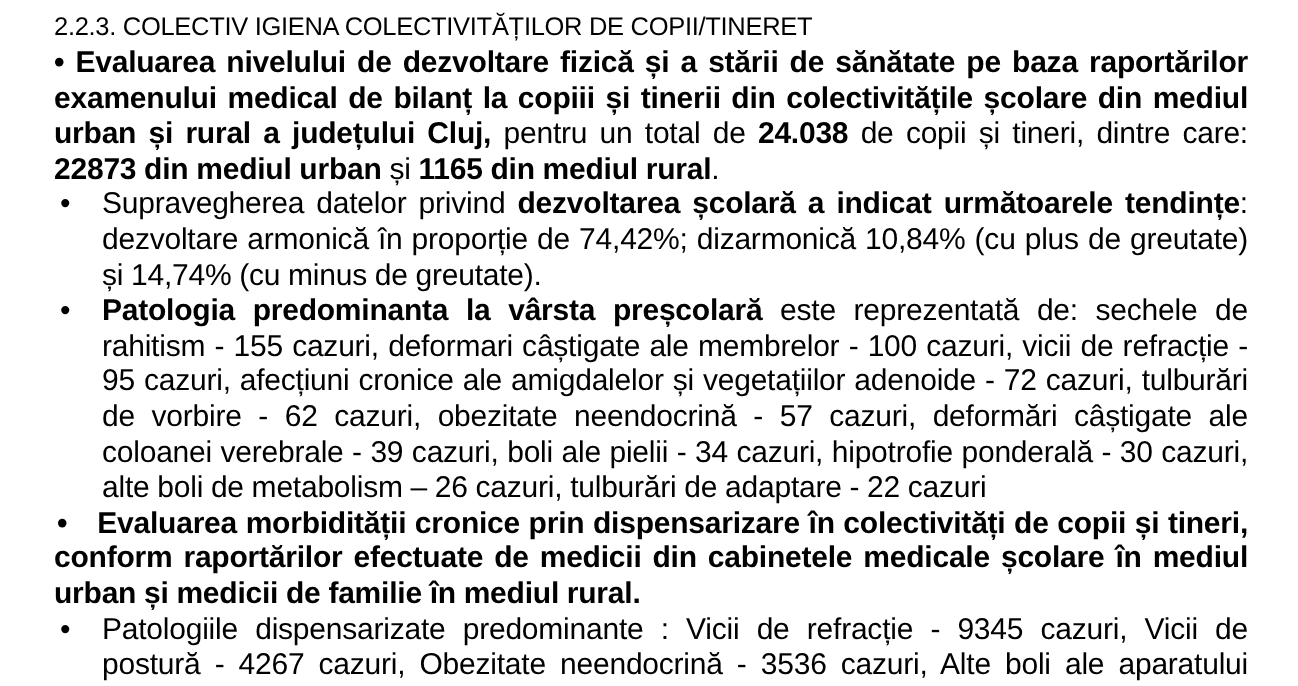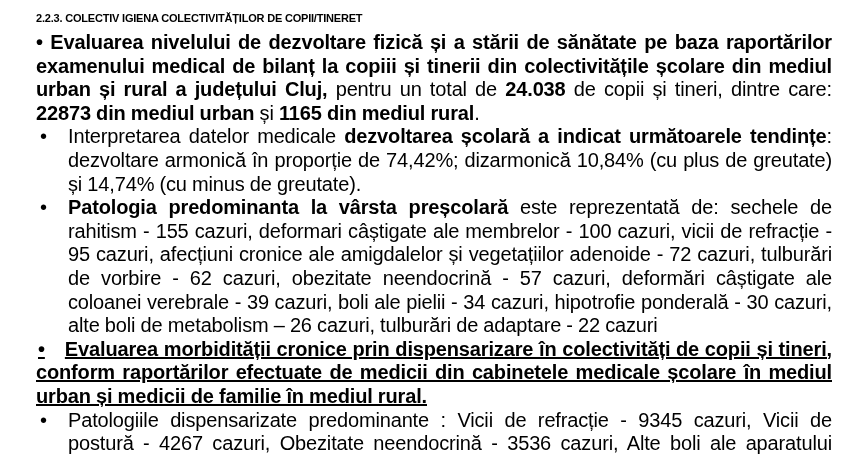--- a/index.html
+++ b/index.html
@@ -12,22 +12,22 @@
     height: 457px;
     overflow: hidden;
     font-family: "Liberation Sans", sans-serif;
     color: #000000;
     -webkit-font-smoothing: antialiased;
   }
   .page {
     padding: 5px 33px 0 36px;
   }
   .title {
-    font-size: 11px;
-    font-weight: 700;
+    font-size: 17px;
+    font-weight: 400;
     line-height: 26px;
     letter-spacing: -0.2px;
     margin: 0;
   }
   .para {
     font-size: 20px;
     line-height: 23.6px;
     letter-spacing: -0.15px;
     word-spacing: -0.2px;
     margin: 0;
@@ -40,36 +40,36 @@
   .indent {
     position: relative;
     padding-left: 32px;
   }
   .indent .bullet {
     position: absolute;
     left: 4px;
     top: 0;
   }
   
-  .hangfirst { text-indent: 2px; text-decoration: underline; }
+  .hangfirst { text-indent: 2px; }
   .hangfirst .gap {
     display: inline-block;
     width: 20px;
   }
 </style>
 </head>
 <body>
 
 <div class="page">
 
   <p class="title">2.2.3. COLECTIV IGIENA COLECTIVITĂȚILOR DE COPII/TINERET</p>
 
   <p class="para flush"><span class="b">•</span> <span class="b">Evaluarea nivelului de dezvoltare fizică și a stării de sănătate pe baza raportărilor examenului medical de bilanț la copiii și tinerii din colectivitățile școlare din mediul urban și rural a județului Cluj,</span><span> pentru un total de </span><span class="b">24.038</span><span> de copii și tineri, dintre care: </span><span class="b">22873 din mediul urban</span><span> și </span><span class="b">1165 din mediul rural</span><span>.</span></p>
 
-  <p class="para indent"><span class="bullet">•</span><span>Interpretarea datelor medicale </span><span class="b">dezvoltarea școlară a indicat următoarele tendințe</span><span>:  dezvoltare armonică în proporție de 74,42%; dizarmonică 10,84% (cu plus de greutate) și 14,74% (cu minus de greutate).</span></p>
+  <p class="para indent"><span class="bullet">•</span><span>Supravegherea datelor privind </span><span class="b">dezvoltarea școlară a indicat următoarele tendințe</span><span>:  dezvoltare armonică în proporție de 74,42%; dizarmonică 10,84% (cu plus de greutate) și 14,74% (cu minus de greutate).</span></p>
 
   <p class="para indent"><span class="bullet">•</span><span class="b">Patologia predominanta la vârsta preșcolară</span><span> este reprezentată de: sechele de rahitism - 155 cazuri, deformari câștigate ale membrelor - 100 cazuri, vicii de refracție - 95 cazuri, afecțiuni cronice ale amigdalelor și vegetațiilor adenoide - 72 cazuri, tulburări de vorbire - 62 cazuri, obezitate neendocrină - 57 cazuri, deformări câștigate ale coloanei verebrale - 39 cazuri, boli ale pielii - 34 cazuri, hipotrofie ponderală - 30 cazuri, alte boli de metabolism – 26 cazuri, tulburări de adaptare - 22  cazuri</span></p>
 
   <p class="para hangfirst"><span class="b">•</span><span class="gap"></span><span class="b">Evaluarea morbidității cronice prin dispensarizare în colectivități de copii și tineri, conform raportărilor efectuate de medicii din cabinetele medicale școlare în mediul urban și medicii de familie în mediul rural.</span></p>
 
   <p class="para indent"><span class="bullet">•</span><span>Patologiile dispensarizate predominante : Vicii de refracție - 9345 cazuri, Vicii de postură - 4267 cazuri, Obezitate neendocrină - 3536 cazuri, Alte boli ale aparatului locomotor - 2058 cazuri, Boli respiratorii (astm bronsic) - 1686 cazuri, Tulburări de vorbire - 1327 cazuri, Tulburări nevrotice și de comportament - 1284 cazuri, Tulburări de adaptare școlară - 842</span></p>
 
   <p class="para indent"><span class="bullet b">•</span></p>
 
 

